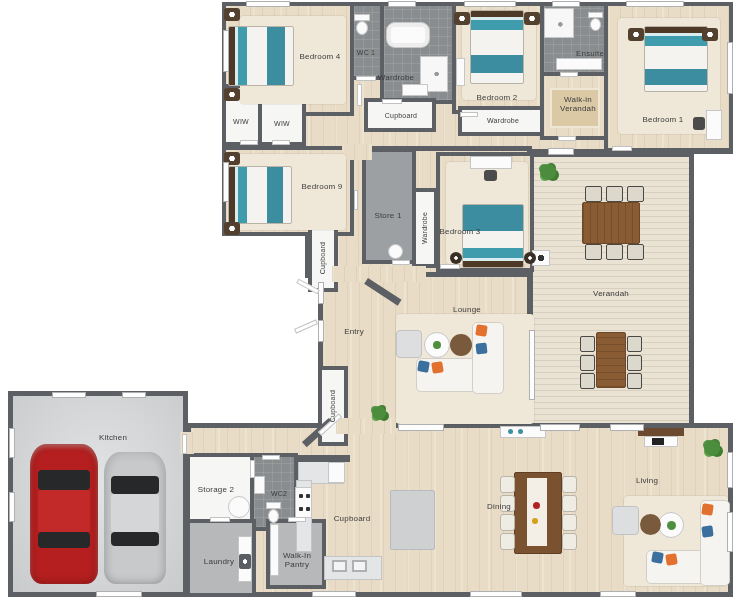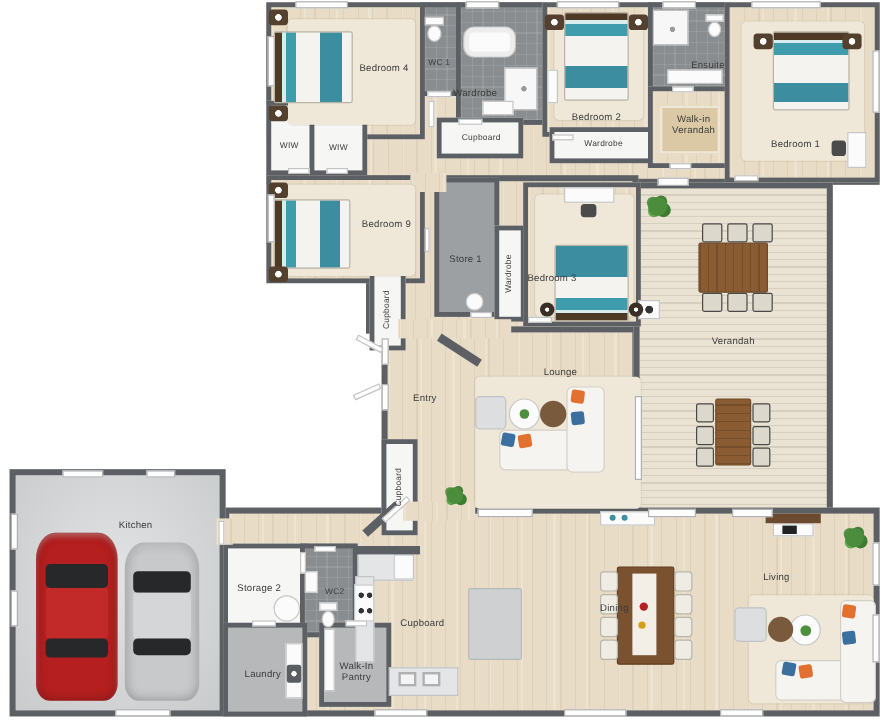--- a/index.html
+++ b/index.html
@@ -292,24 +292,24 @@
   <div class="lbl" style="left:663px;top:120px">Bedroom 1</div>
   <div class="lbl small" style="left:241px;top:122px">WIW</div>
   <div class="lbl small" style="left:282px;top:124px">WIW</div>
   <div class="lbl" style="left:322px;top:187px">Bedroom 9</div>
   <div class="lbl small v" style="left:323px;top:258px">Cupboard</div>
   <div class="lbl" style="left:388px;top:216px">Store 1</div>
   <div class="lbl small v" style="left:425px;top:228px">Wardrobe</div>
   <div class="lbl" style="left:460px;top:232px">Bedroom 3</div>
   <div class="lbl" style="left:354px;top:332px">Entry</div>
   <div class="lbl" style="left:467px;top:310px">Lounge</div>
-  <div class="lbl" style="left:611px;top:284px">Verandah</div>
+  <div class="lbl" style="left:611px;top:294px">Verandah</div>
   <div class="lbl small v" style="left:333px;top:406px">Cupboard</div>
   <div class="lbl" style="left:113px;top:438px">Kitchen</div>
   <div class="lbl" style="left:216px;top:490px">Storage 2</div>
   <div class="lbl small" style="left:279px;top:494px">WC2</div>
   <div class="lbl" style="left:219px;top:562px">Laundry</div>
   <div class="lbl wrap" style="left:297px;top:560px;width:42px">Walk-In Pantry</div>
   <div class="lbl" style="left:352px;top:519px">Cupboard</div>
-  <div class="lbl" style="left:512px;top:507px">Dining</div>
+  <div class="lbl" style="left:499px;top:507px">Dining</div>
   <div class="lbl" style="left:647px;top:481px">Living</div>
 
 </div>
 
 </body></html>

